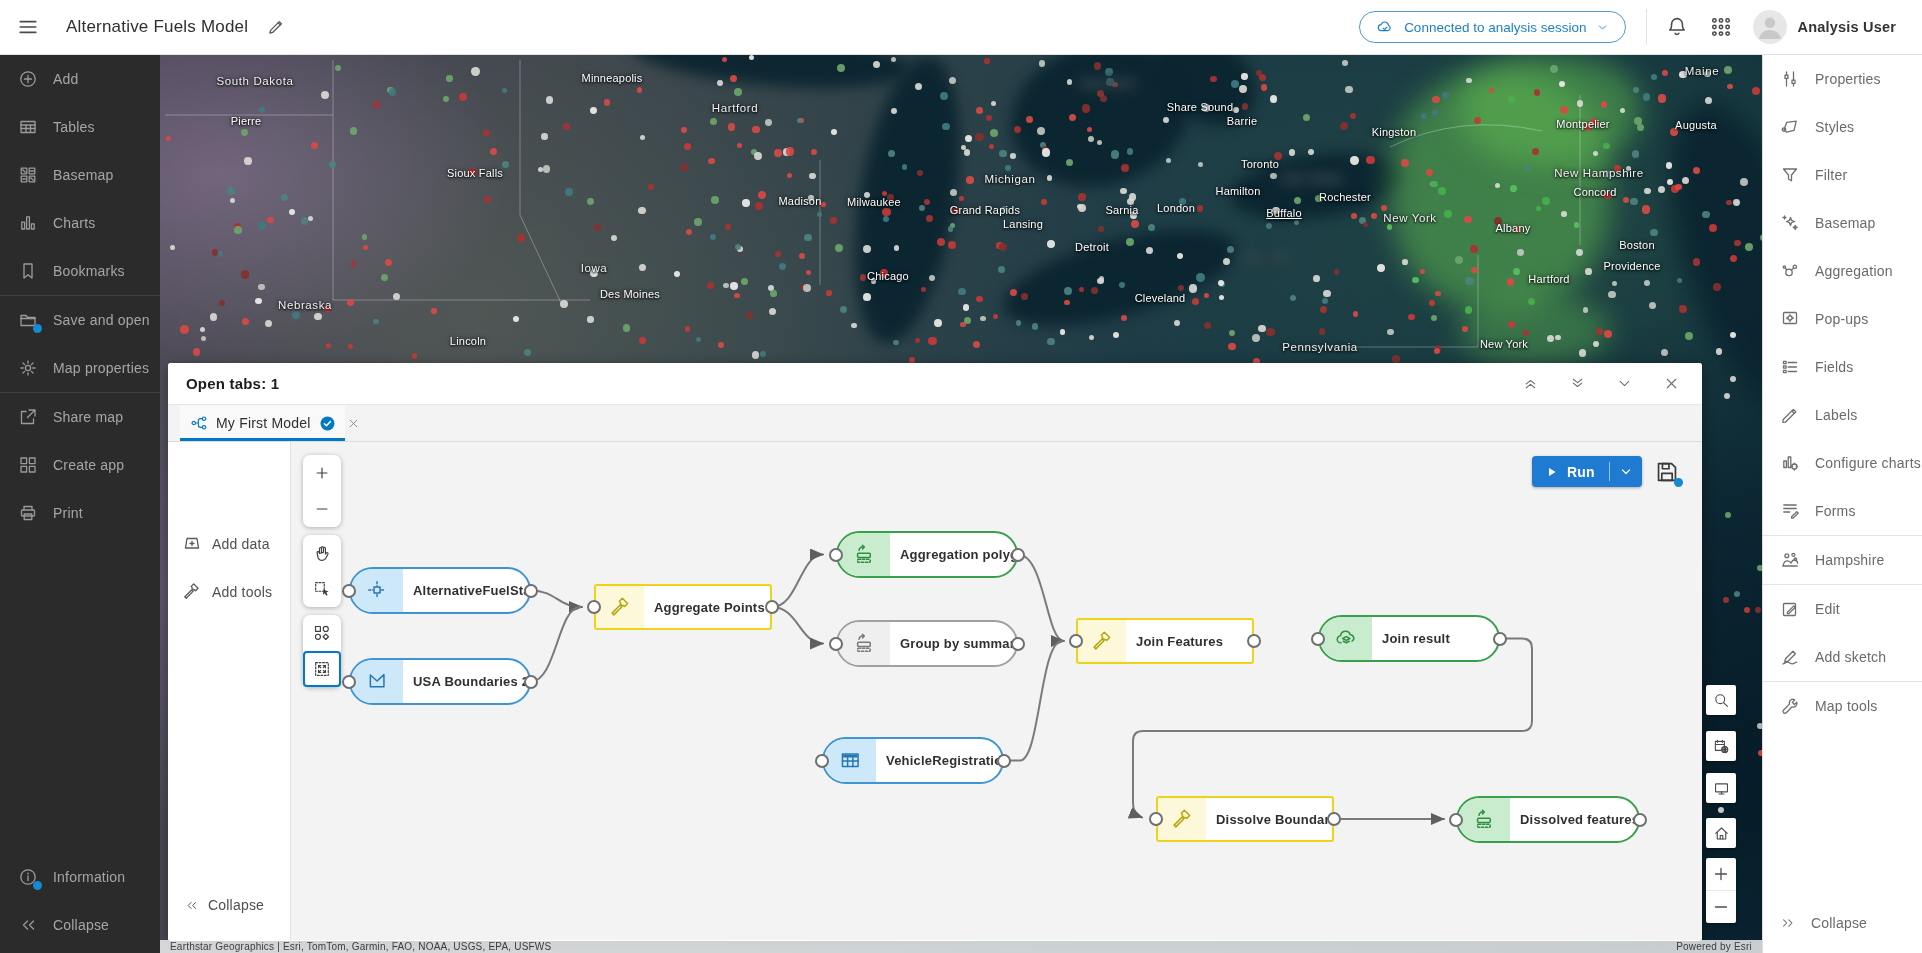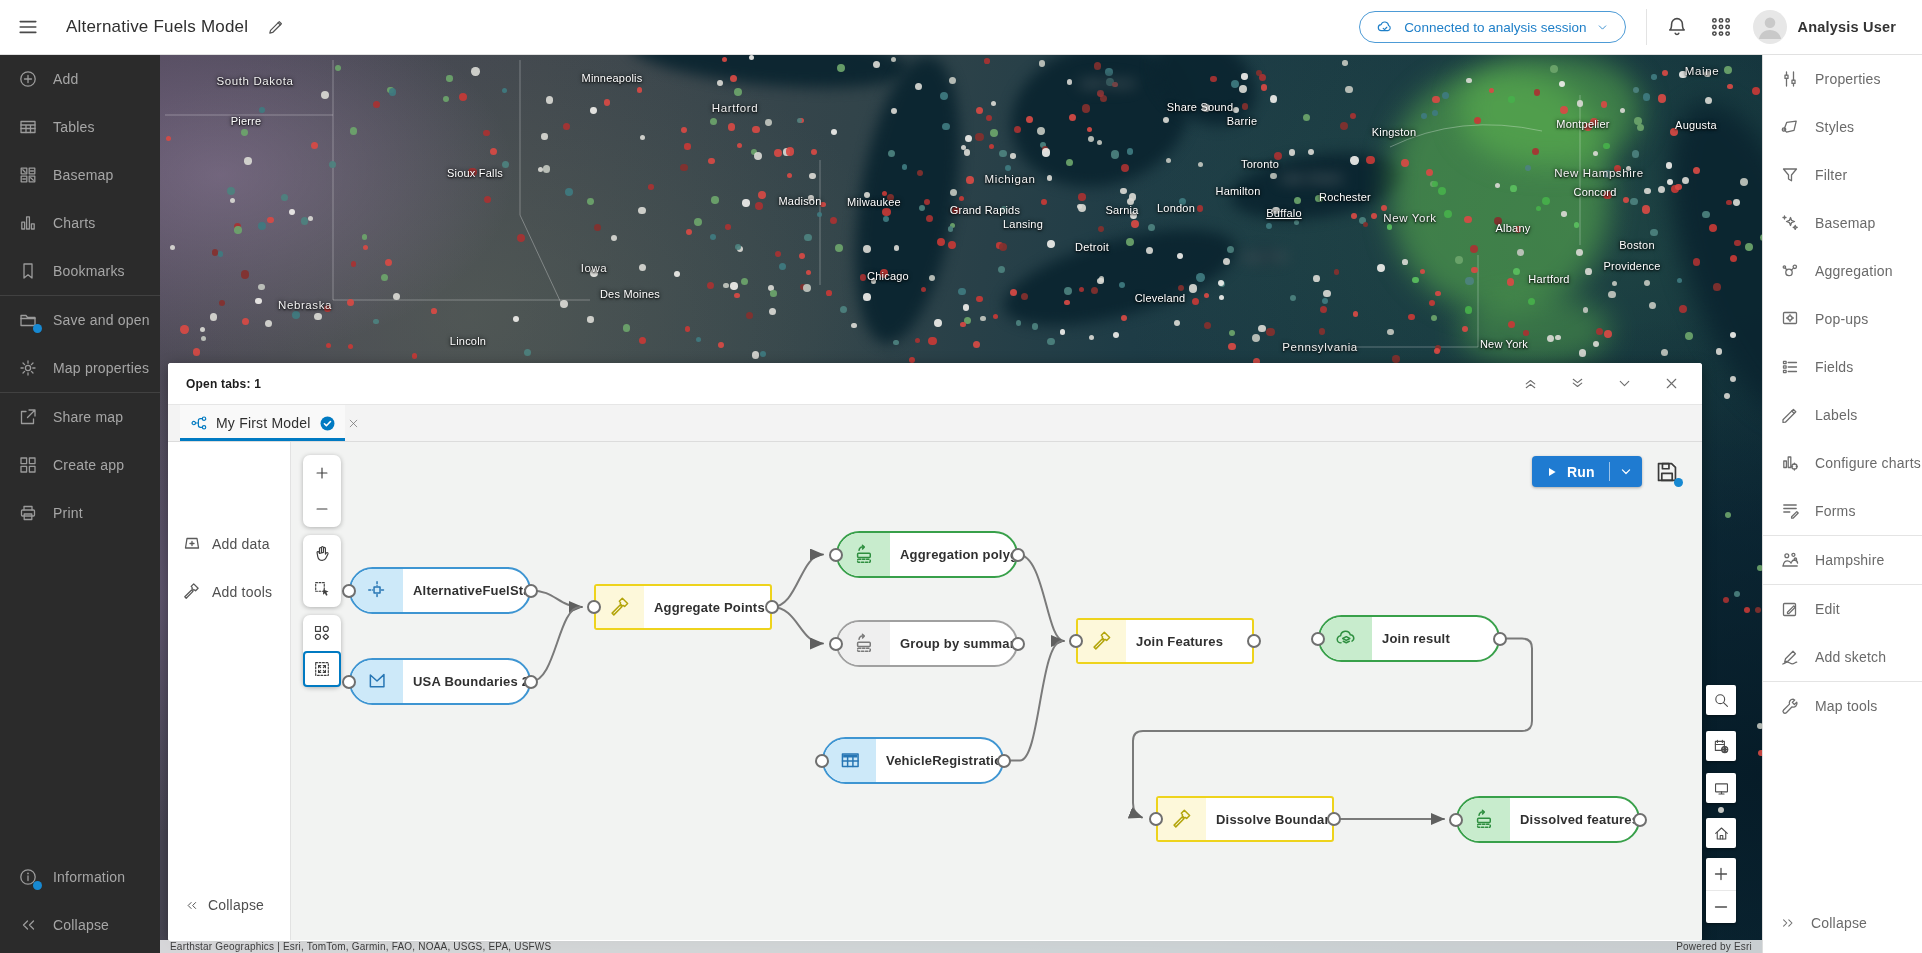--- a/index.html
+++ b/index.html
@@ -59,21 +59,21 @@
   #map-zoom{position:absolute;width:30px;background:#fff;border-radius:2px;box-shadow:0 1px 3px rgba(0,0,0,.45);z-index:6}
   #map-zoom .zbtn{width:30px;height:32px;display:flex;align-items:center;justify-content:center;color:#4d4d4d;cursor:pointer}
   #map-zoom .zdiv{height:1px;background:#e8e8e8}
 
   
   #attribution{position:absolute;left:160px;top:940px;width:1602px;height:13px;background:rgba(255,255,255,.78);z-index:8;display:flex;align-items:center;justify-content:space-between;padding:0 10px;font-size:10px;color:#3c3c3c}
 
   
   #panel{position:absolute;left:168px;top:363px;width:1534px;height:578px;background:#fff;border-radius:3px;box-shadow:0 3px 14px rgba(0,0,0,.38);z-index:5;overflow:hidden}
   #p-header{position:relative;height:42px;border-bottom:1px solid #e6e6e6;display:flex;align-items:center;z-index:4;background:#fff}
-  #p-title{font-size:12px;font-weight:bold;color:#1c1c1c;margin-left:18px}
+  #p-title{font-size:15px;font-weight:bold;color:#1c1c1c;margin-left:18px}
   #p-hdr-icons{margin-left:auto;display:flex;align-items:center;gap:30px;padding-right:22px}
   .p-hib{width:17px;height:17px;color:#6e6e6e;cursor:pointer}
   #p-tabbar{position:relative;height:37px;background:#f3f3f3;border-bottom:1px solid #dcdcdc;display:flex;align-items:stretch;z-index:4}
   #tab{position:relative;margin-left:12px;width:165px;display:flex;align-items:center;gap:8px;padding-left:10px;background:#f9f9f9;cursor:pointer}
   #tab::after{content:"";position:absolute;left:0;right:0;bottom:0;height:3px;background:#007ac2}
   #tab-label{font-size:14px;color:#2f2f2f;white-space:nowrap}
   #tab .branch{width:18px;height:18px;color:#007ac2}
   #tab .chk{width:17px;height:17px}
   #tab .tclose{width:11px;height:11px;color:#6a6a6a;margin-left:4px}
   #p-body{position:relative;display:flex;height:498px}

